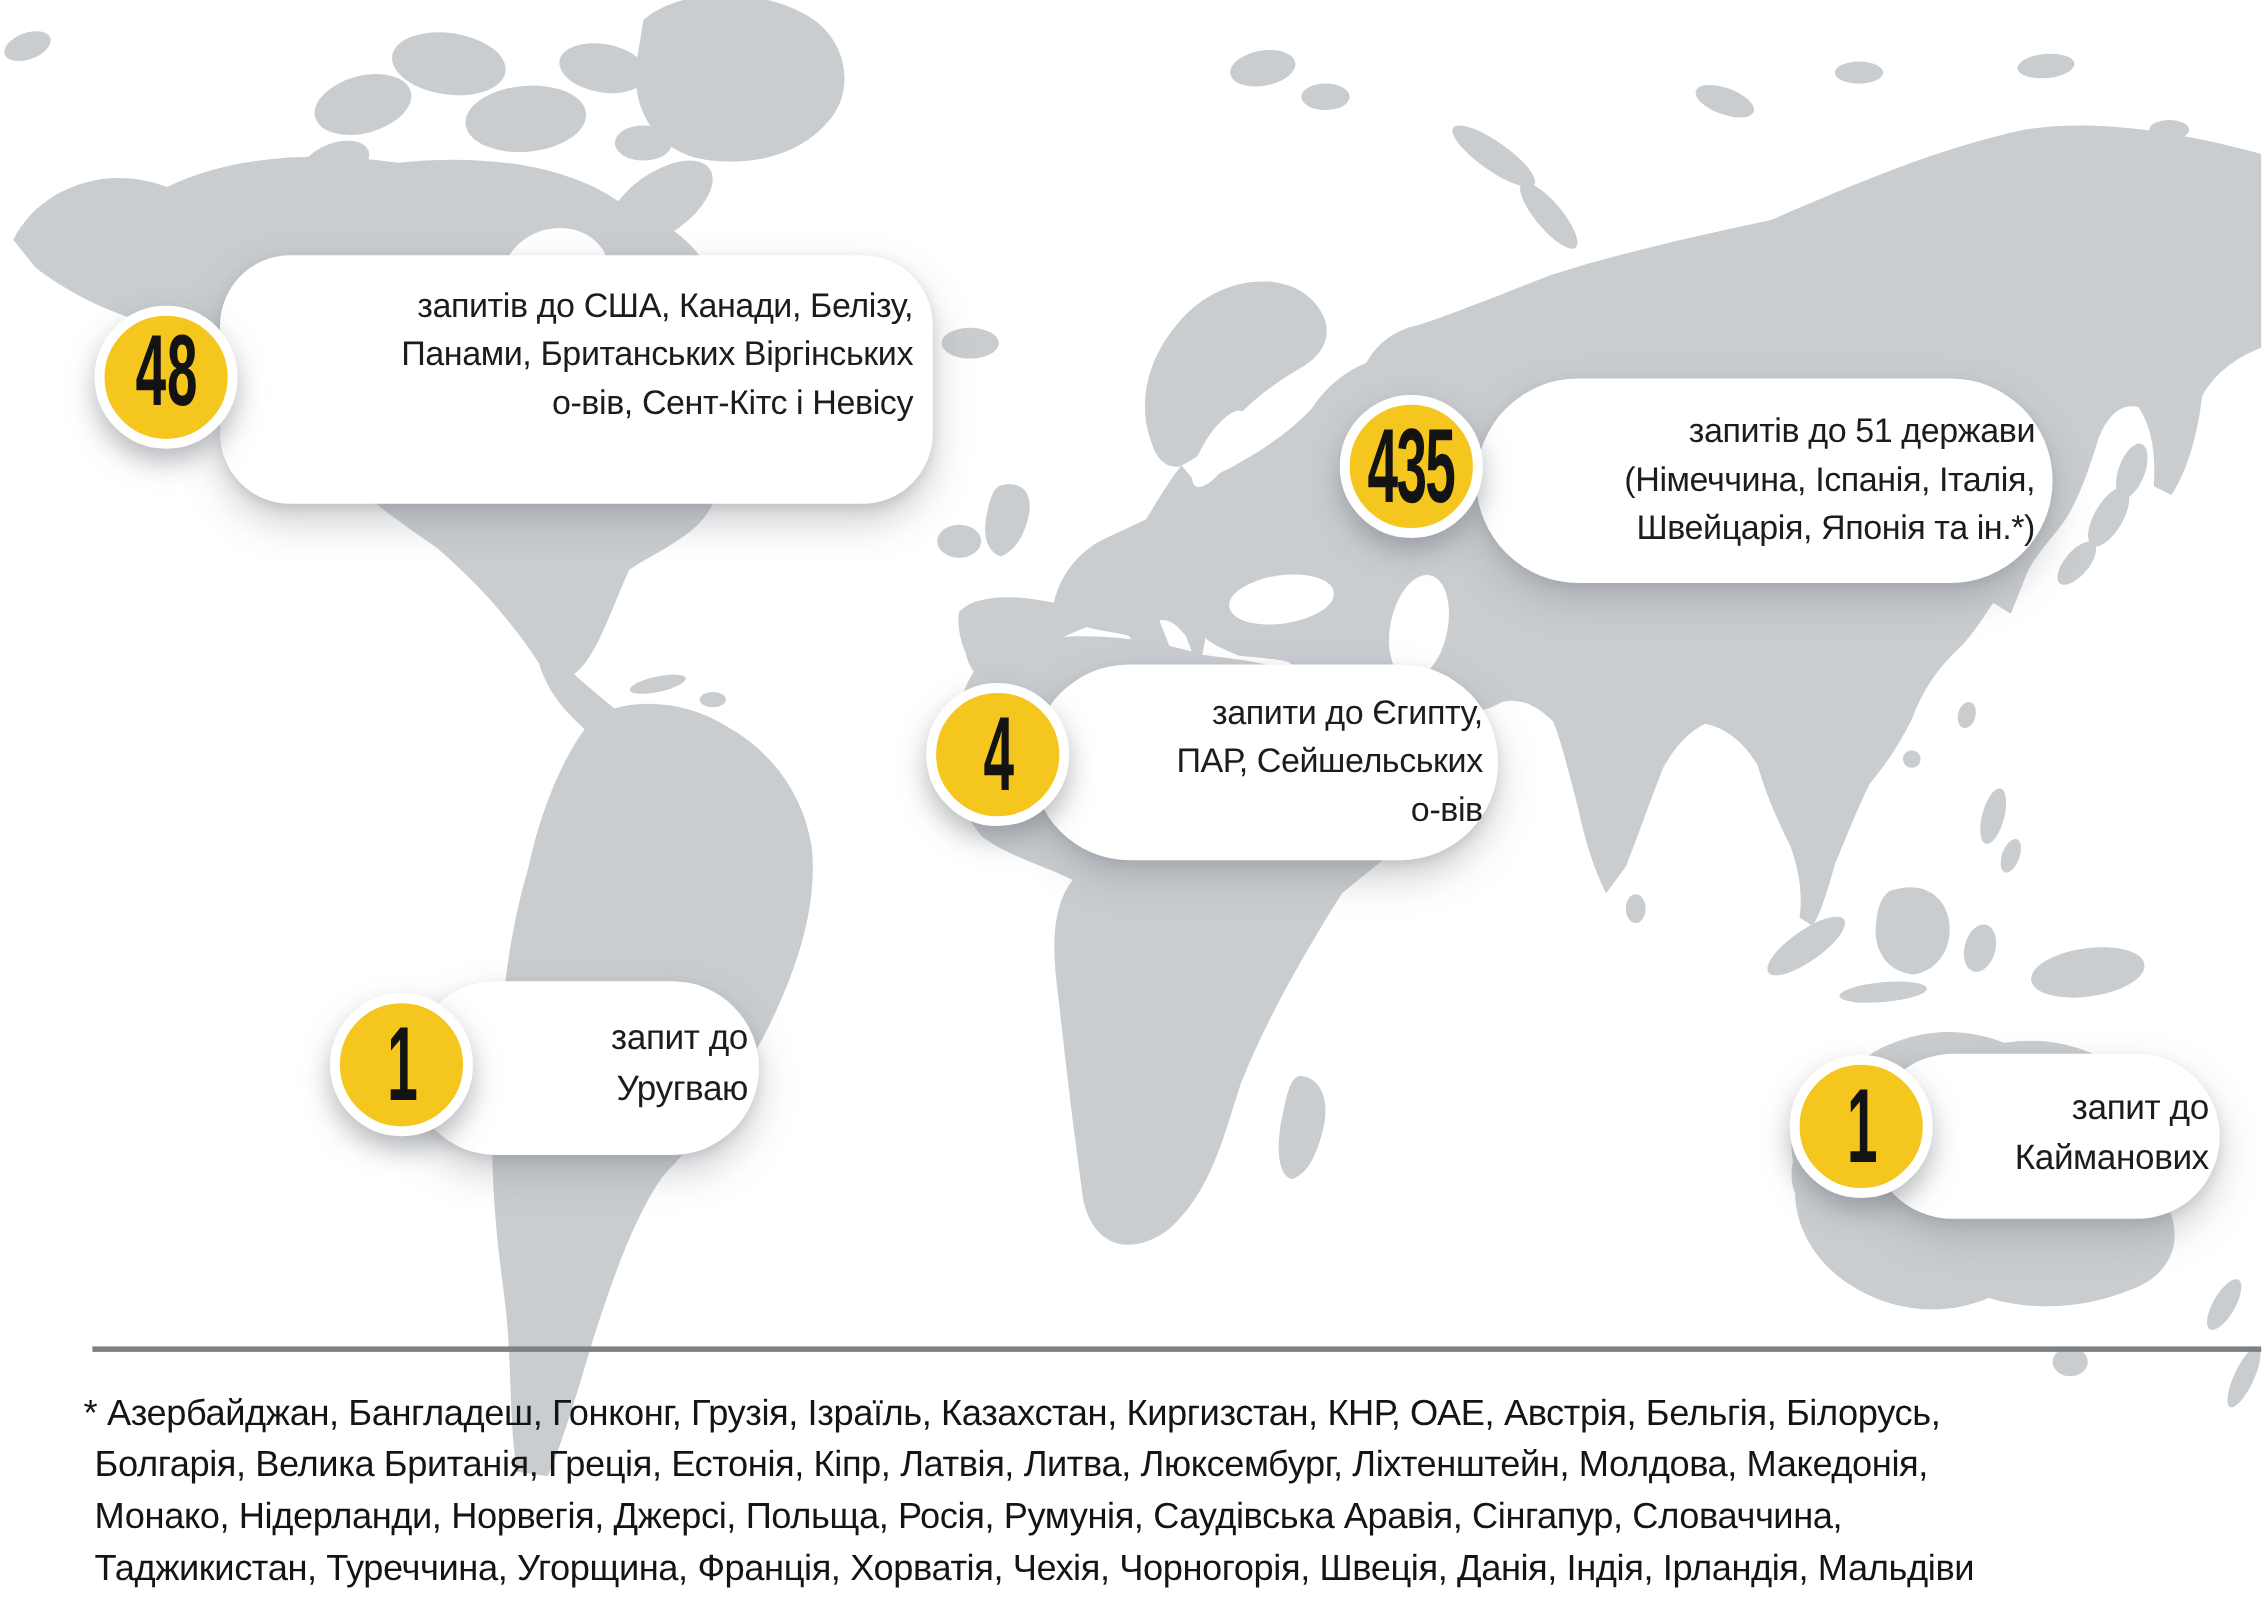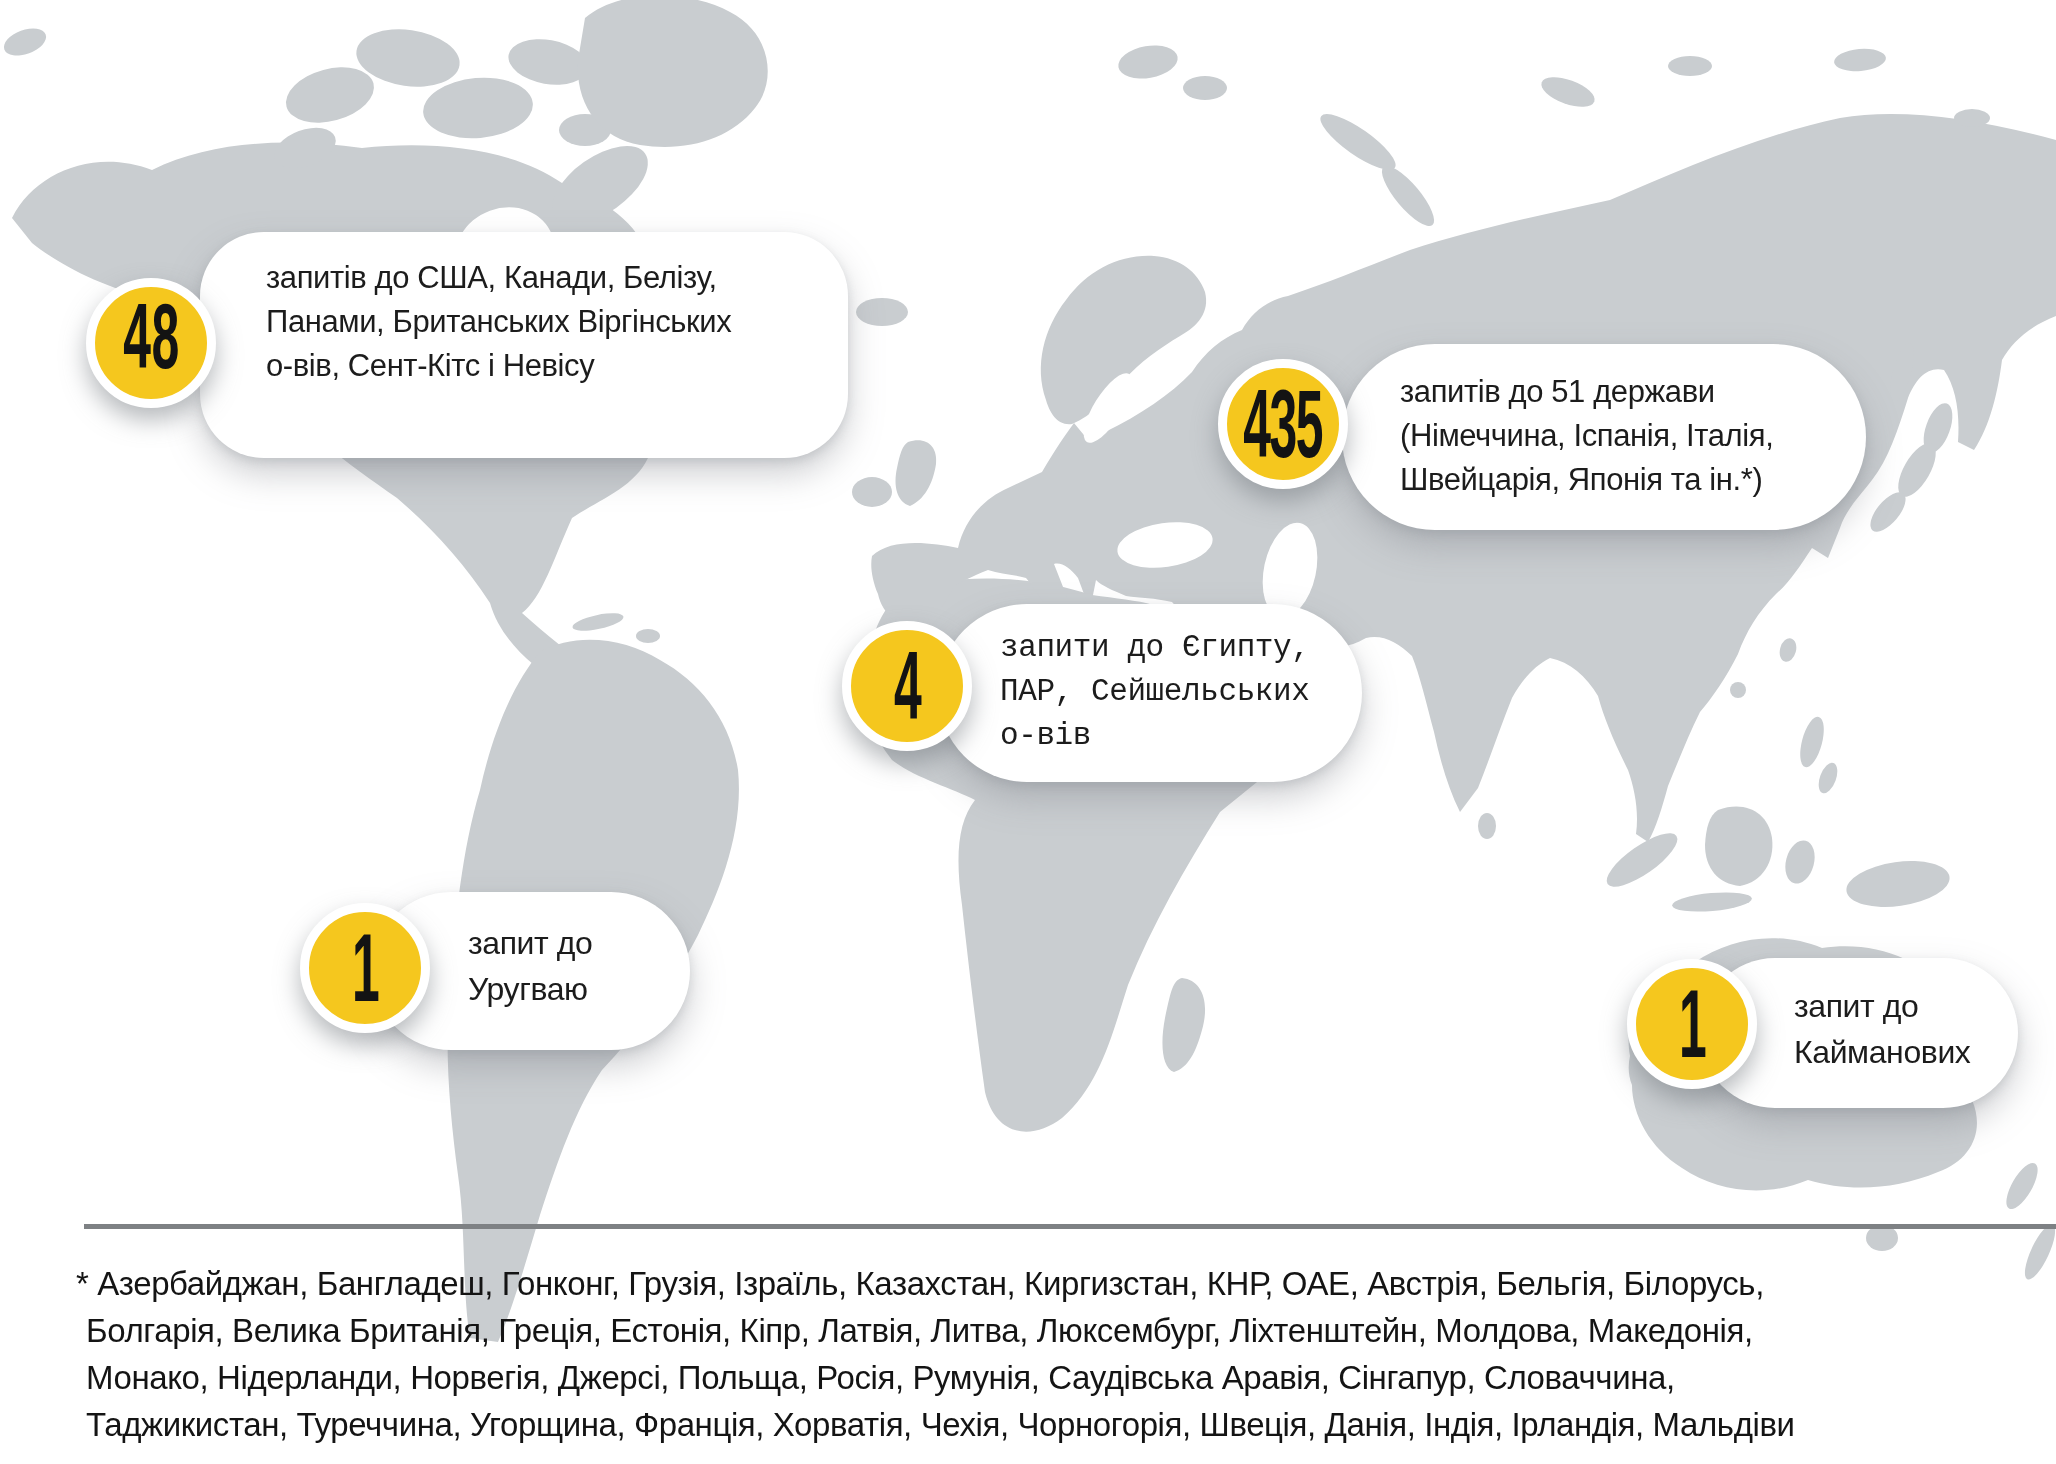--- a/index.html
+++ b/index.html
@@ -8,21 +8,21 @@
     font-family:"Liberation Sans","DejaVu Sans",sans-serif;
   }
   svg.map{position:absolute;left:0;top:0;z-index:0;}
 
   .callout{position:absolute;left:0;top:0;width:0;height:0;z-index:2;}
   .pill{
     position:absolute;background:#ffffff;
     box-shadow:0 16px 34px rgba(125,130,136,.38), 0 4px 10px rgba(125,130,136,.22);
   }
   .lines{color:#1c1c1c;}
-  .lines > div{font-size:31px;line-height:44px;letter-spacing:-.4px;white-space:nowrap;}
+  .lines > div{font-size:31px;line-height:44px;letter-spacing:-.4px;white-space:nowrap;text-align:right;}
   .badge{
     position:absolute;width:112px;height:112px;border-radius:50%;
     border:9px solid #ffffff;background:#f5c71e;
     box-shadow:0 12px 24px rgba(110,115,122,.5);
     display:flex;align-items:center;justify-content:center;
   }
   .num{
     display:inline-block;font-weight:700;font-size:96px;line-height:1;color:#131313;
     transform:scaleX(.52);letter-spacing:-3px;
   }
@@ -30,21 +30,21 @@
   
   .c0 .pill{left:200px;top:232px;width:648px;height:226px;border-radius:64px;}
   .c0 .lines{padding:24px 18px 0 66px;}
   .c0 .badge{left:86px;top:278px;font-family:Liberation Mono, monospace;}
   
   .c1 .pill{left:1342px;top:327px;width:524px;height:186px;border-radius:93px;margin-top:17px;}
   .c1 .lines{padding:26px 16px 0 58px;}
   .c1 .badge{left:1218px;top:359px;}
   
   .c2 .pill{left:938px;top:604px;width:424px;height:178px;border-radius:89px;}
-  .c2 .lines{padding:22px 14px 0 62px;font-family:Liberation Mono, monospace;}
+  .c2 .lines{padding:22px 14px 0 62px;}
   .c2 .badge{left:842px;top:621px;}
   
   .c3 .pill{left:372px;top:892px;width:318px;height:158px;border-radius:79px;}
   .c3 .lines{padding:28px 10px 0 96px;}
   .c3 .lines > div{font-size:32px;line-height:46px;}
   .c3 .badge{left:300px;top:903px;}
   
   .c4 .pill{left:1700px;top:958px;width:318px;height:150px;border-radius:75px;}
   .c4 .lines{padding:25px 10px 0 94px;}
   .c4 .lines > div{font-size:32px;line-height:46px;}

